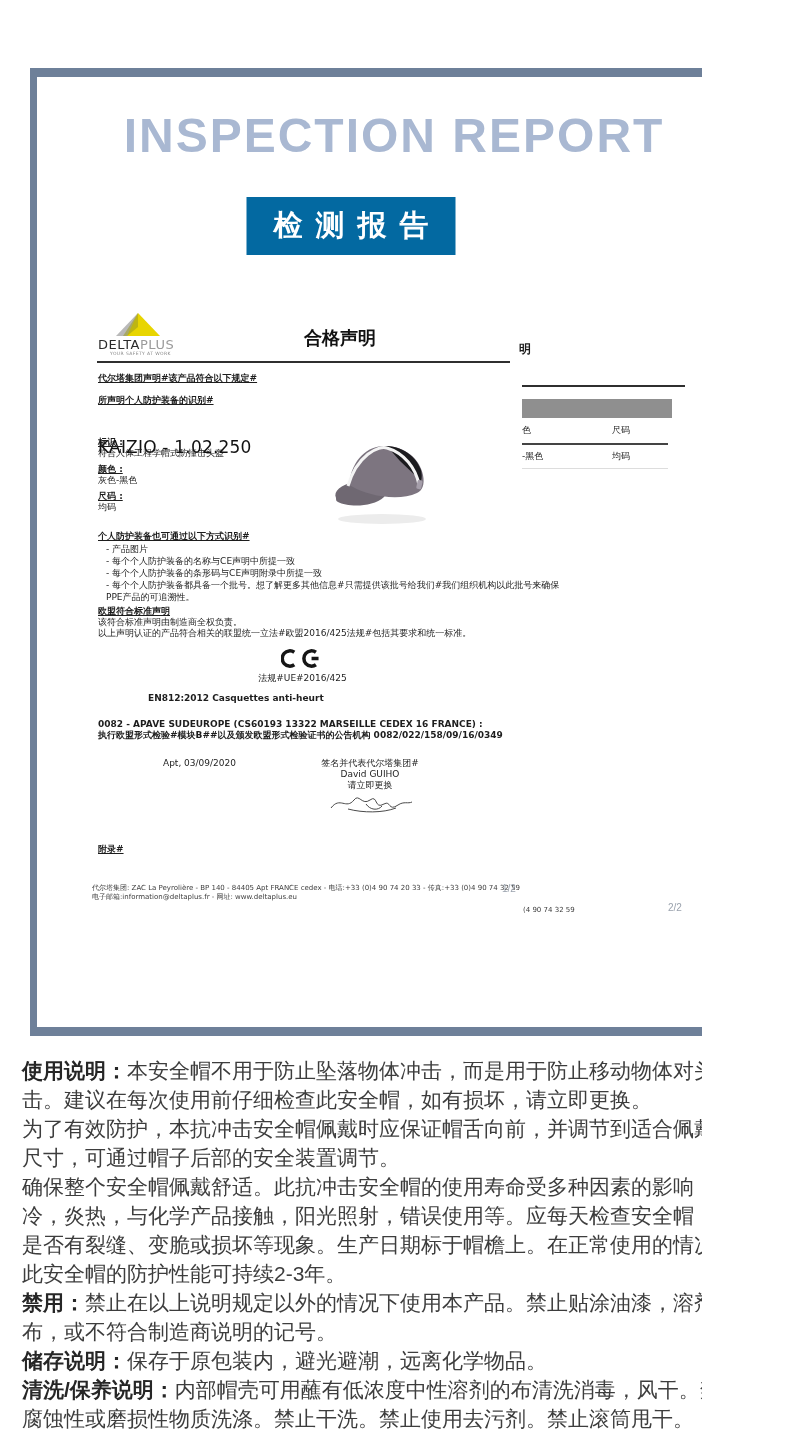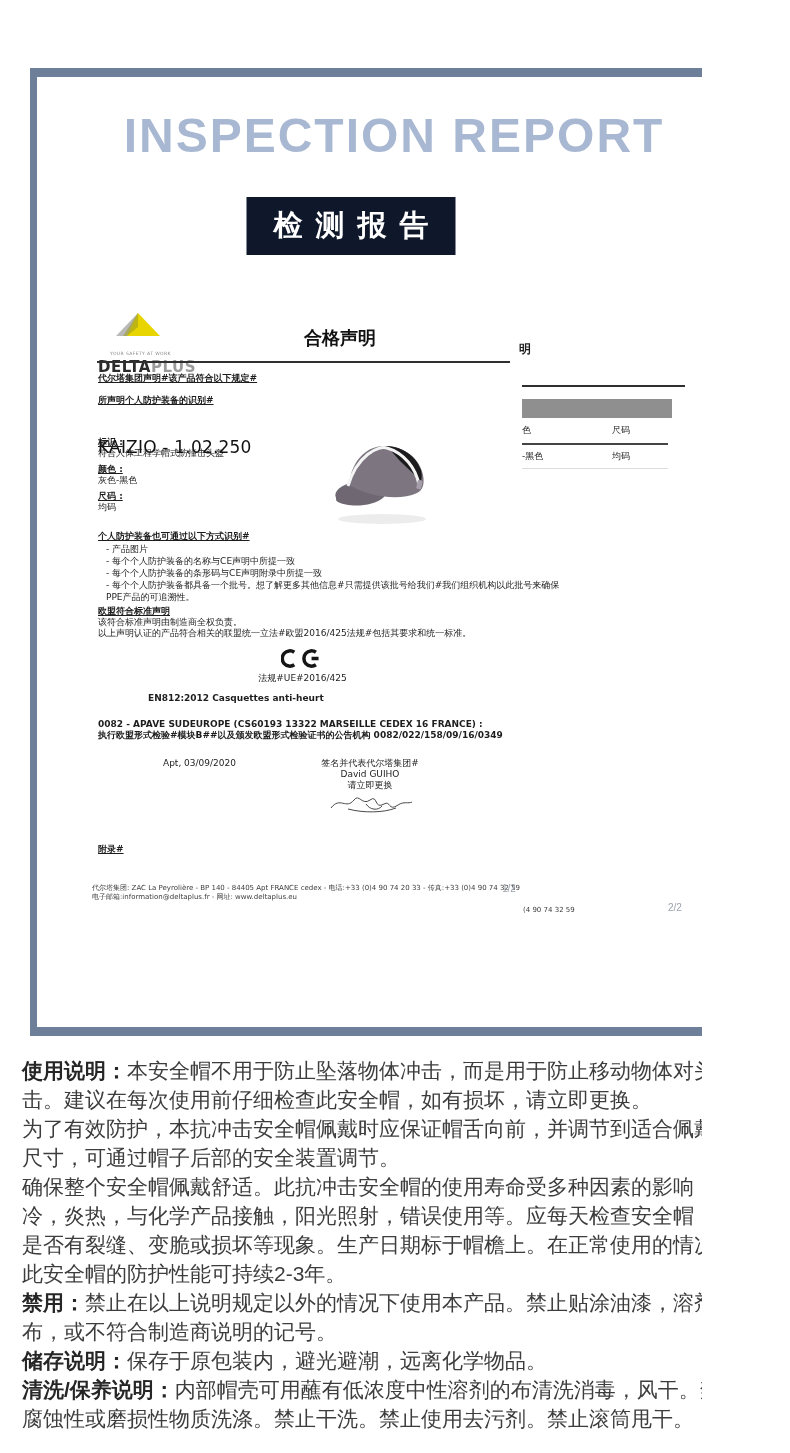--- a/index.html
+++ b/index.html
@@ -5,28 +5,28 @@
   html,body{margin:0;padding:0;background:#ffffff;}
   .page{position:relative;width:702px;height:1453px;background:#ffffff;overflow:hidden;
         font-family:"Liberation Sans","DejaVu Sans",sans-serif;color:#222;}
   .abs{position:absolute;}
 
   
   .frame{left:30px;top:68px;width:728px;height:968px;box-sizing:border-box;
          border:7px solid #6E8099;border-top-width:9px;border-bottom-width:9px;background:#fff;}
   .title-en{left:30px;top:108px;width:728px;text-align:center;
             font-size:48px;font-weight:bold;letter-spacing:2px;color:#A9B8D2;}
-  .title-zh{left:50%;transform:translateX(-50%);top:197px;background:#0f172a;color:#fff;
+  .title-zh{left:50%;transform:translateX(-50%);top:197px;background:#0369a1;color:#fff;
             font-size:29px;font-weight:bold;letter-spacing:13px;padding:9px 14px 9px 27px;}
 
   
   .doc{font-family:"DejaVu Sans","Liberation Sans",sans-serif;color:#1d1d1d;}
   .u{text-decoration:underline;font-weight:bold;}
   .fs9{font-size:9px;line-height:11px;}
-  .logo-brand{font-size:15px;font-weight:bold;letter-spacing:.5px;color:#2b2b2b;margin-top:21px;}
+  .logo-brand{font-size:13px;font-weight:normal;letter-spacing:.5px;color:#2b2b2b;}
   .logo-brand .plus{color:#9b9b9b;}
   .logo-tag{font-size:4.5px;color:#8a8a8a;letter-spacing:.4px;}
   .doc-title{font-size:18px;font-weight:bold;color:#111;}
   .hline{background:#2f2f2f;height:2px;}
   .kaizio{font-size:17px;font-weight:500;color:#111;letter-spacing:.2px;margin-top:32px;}
   .center{text-align:center;}
   .graybar{background:#8F8F8F;}
   .pgnum{font-size:10px;color:#9aa2ad;}
   .tiny{font-size:7px;line-height:9px;color:#3c3c3c;}
 

